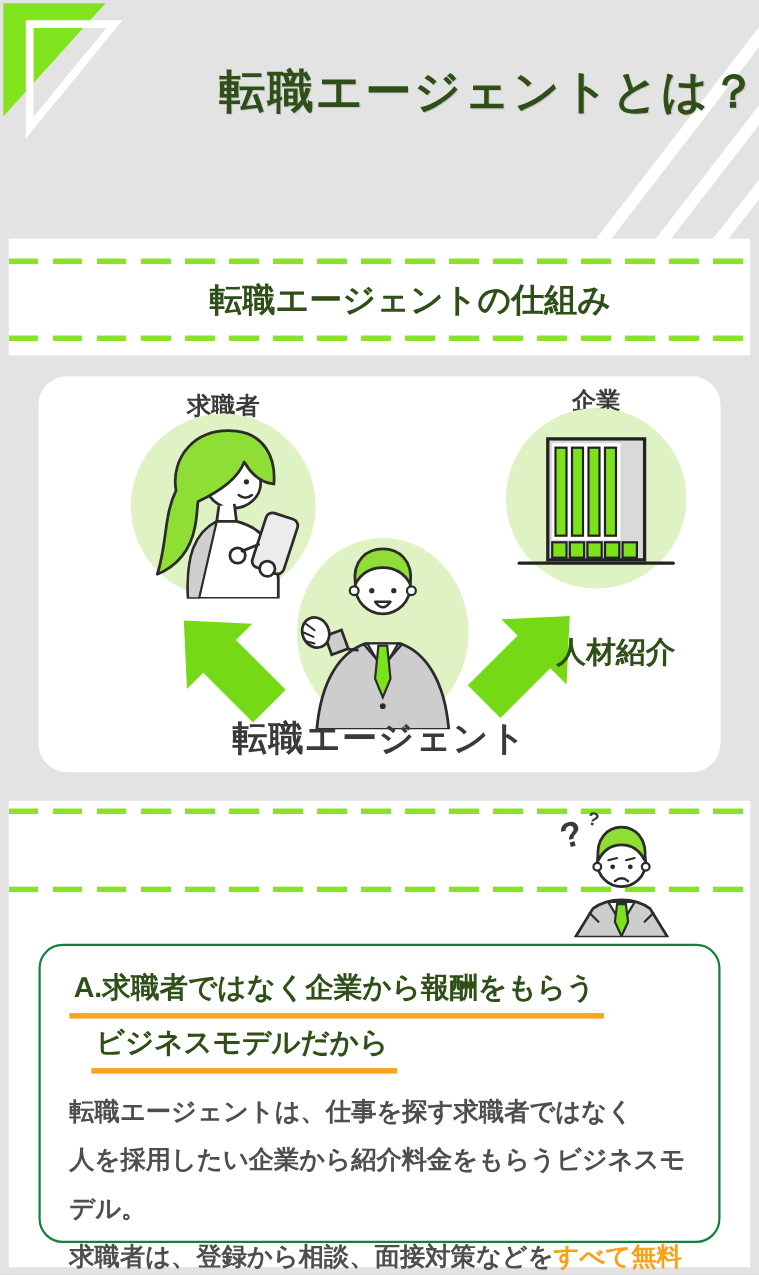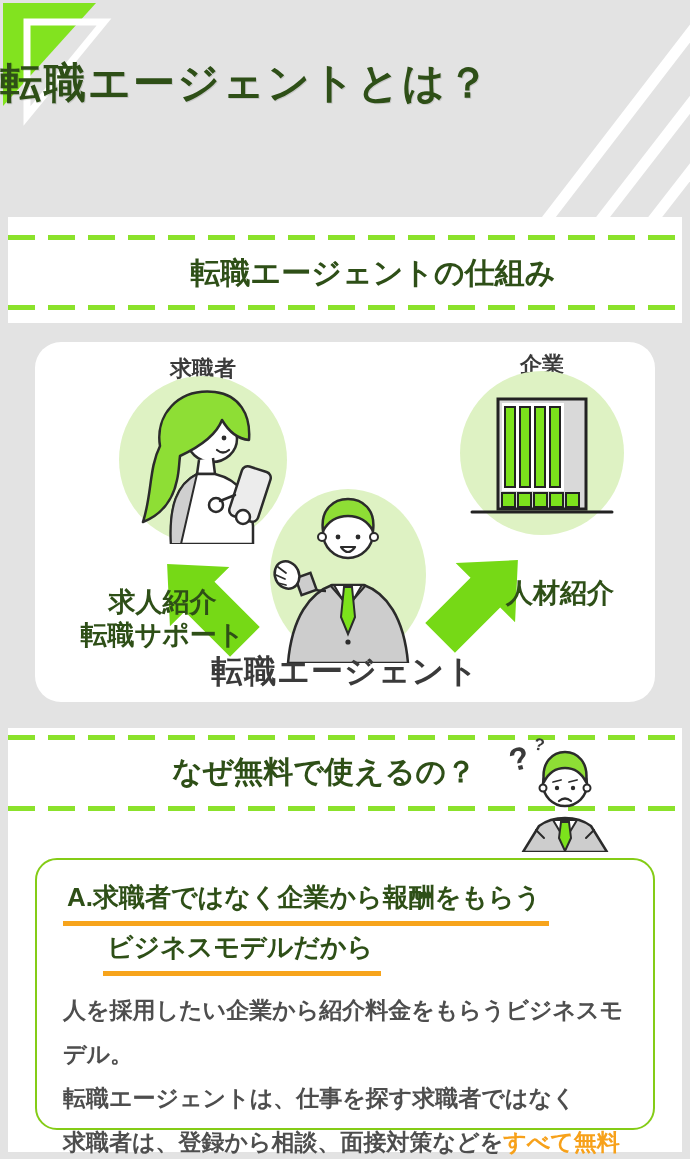--- a/index.html
+++ b/index.html
@@ -13,21 +13,21 @@
     margin:0 auto;
     background:#e3e3e3;
     overflow:hidden;
   }
   
   .hero{position:absolute;left:0;top:0;width:690px;height:218px;}
   .hero-deco{position:absolute;left:0;top:0;}
   .hero-stripes{position:absolute;right:0;top:0;}
   .page-title{
     position:absolute;left:0;top:52px;width:690px;margin:0;
-    text-align:left;
+    text-align:right;
     font-size:42px;line-height:62px;font-weight:bold;
     letter-spacing:2px;
     color:#2e4f17;
     text-shadow:1px 1px 0 rgba(0,0,0,0.12);
   }
   .page-title span{display:block;}
   
   .band{position:absolute;left:8px;width:674px;background:#ffffff;}
   .band1{top:217px;height:106px;}
   .band2{top:728px;height:424px;}
@@ -66,33 +66,33 @@
   .ill{position:absolute;}
   .ill-seeker{left:84px;top:34px;}
   .ill-company{left:423px;top:29px;}
   .ill-agent{left:235px;top:145px;}
   .arrow{position:absolute;}
   .arrow-left{left:115px;top:200px;}
   .arrow-right{left:388px;top:196px;}
   
   .answer-card{
     position:absolute;left:35px;top:858px;width:620px;height:272px;
-    background:#ffffff;border:2px solid #84cc16;border-radius:22px;
+    background:#ffffff;border:2px solid #15803d;border-radius:22px;
     box-sizing:border-box;
     padding:16px 24px 10px 26px;
   }
   .answer-heading{
     margin:0;font-size:26px;font-weight:bold;color:#2e4f17;line-height:42px;
   }
   .answer-heading .hl{
     display:inline-block;
     border-bottom:5px solid #f7a41c;
     padding:0 8px 3px 4px;
   }
-  .answer-heading .hl2{margin-left:40px;}
+  .answer-heading .hl2{margin-left:20px;}
   .answer-body{
     margin:12px 0 0 0;font-size:23px;font-weight:bold;color:#4e4e4e;line-height:44px;
   }
   .answer-body .orange{color:#f7a11a;}
 </style>
 </head>
 <body>
 
 <div class="page">
 
@@ -174,32 +174,27 @@
       <path d="M8,80 l8,6 M6,88 l9,4 M8,96 l8,2" fill="none" stroke="#2b2b2b" stroke-width="1.8" stroke-linecap="round"></path>
     </svg>
 
     <svg class="arrow arrow-left" width="112" height="122" viewBox="0 0 112 122">
       <polygon points="56,6 98,52 77,52 77,116 35,116 35,52 14,52" fill="#76d916" transform="rotate(-45 56 61)"></polygon>
     </svg>
     <svg class="arrow arrow-right" width="112" height="122" viewBox="0 0 112 122">
       <polygon points="56,6 98,52 77,52 77,116 35,116 35,52 14,52" fill="#76d916" transform="rotate(45 56 61)"></polygon>
     </svg>
 
-    <div class="dg-green-label lbl-left-arrow">
-      <span style="display:block">求人紹介</span>
-      <span style="display:block">転職サポート</span>
-    </div>
     <div class="dg-green-label lbl-right-arrow">人材紹介</div>
 
     <div class="dg-label lbl-agent">転職エージェント</div>
   </div>
 
   <section class="band band2">
     <div class="dash dash-top"></div>
-    <h2 class="section-title">なぜ無料で使えるの？</h2>
     <div class="dash dash-bottom"></div>
 
     <svg class="thinking-man" width="120" height="120" viewBox="0 0 120 120">
       <text x="10" y="38" font-size="32" font-weight="bold" fill="#3a3a3a" transform="rotate(-14 18 30)">?</text>
       <text x="34" y="18" font-size="17" font-weight="bold" fill="#3a3a3a" transform="rotate(10 38 14)">?</text>
       <circle cx="65" cy="52" r="22" fill="#ffffff" stroke="#2b2b2b" stroke-width="2.5"></circle>
       <path d="M44,50 C41,30 53,20 65,20 C77,20 89,30 86,50 C81,40 74,36 65,36 C56,36 49,40 44,50 Z" fill="#8ede35" stroke="#2b2b2b" stroke-width="2.5" stroke-linejoin="round"></path>
       <circle cx="43" cy="56" r="3.5" fill="#ffffff" stroke="#2b2b2b" stroke-width="2"></circle>
       <circle cx="87" cy="56" r="3.5" fill="#ffffff" stroke="#2b2b2b" stroke-width="2"></circle>
       <circle cx="57" cy="56" r="2.2" fill="#2b2b2b"></circle>
@@ -211,21 +206,21 @@
       <polygon points="61,90 69,90 71,106 65,119 59,106" fill="#7ce21c" stroke="#2b2b2b" stroke-width="2"></polygon>
       <path d="M36,98 l8,8 M94,98 l-8,8" stroke="#2b2b2b" stroke-width="2" stroke-linecap="round"></path>
     </svg>
 
     <div class="answer-card" style="position:absolute;left:27px;top:130px;">
       <h3 class="answer-heading">
         <span class="hl">A.求職者ではなく企業から報酬をもらう</span><br>
         <span class="hl hl2">ビジネスモデルだから</span>
       </h3>
       <p class="answer-body">
+        <span style="display:block">転職エージェントは、仕事を探す求職者ではなく</span>
         <span style="display:block">人を採用したい企業から紹介料金をもらうビジネスモデル。</span>
-        <span style="display:block">転職エージェントは、仕事を探す求職者ではなく</span>
         <span style="display:block"><span>求職者は、登録から相談、面接対策などを</span><span class="orange">すべて無料</span></span>
 
       </p>
     </div>
   </section>
 
 </div>
 
 </body></html>

